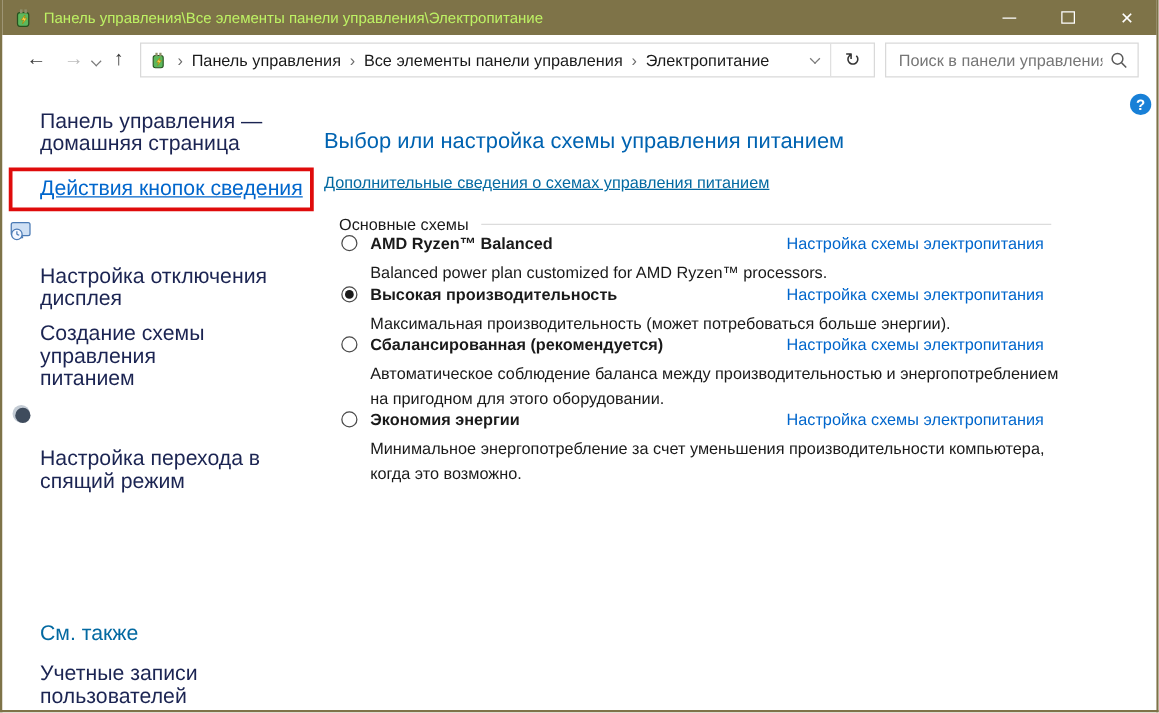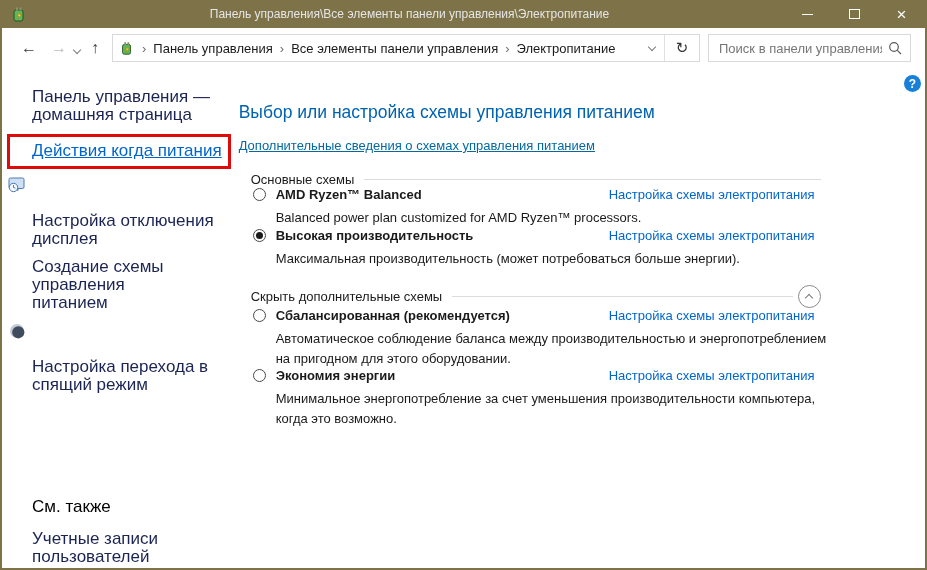--- a/index.html
+++ b/index.html
@@ -4,21 +4,21 @@
 <style>
   * { box-sizing: border-box; }
   html,body { margin:0; padding:0; width:927px; height:570px; overflow:hidden;
               font-family:"Liberation Sans", sans-serif; }
   .window { width:927px; height:570px; background:#fff; display:flex; flex-direction:column;
             border-left:2px solid #7e7348; border-right:2px solid #7e7348; border-bottom:2px solid #7e7348; }
 
   
   .titlebar { flex:0 0 28px; background:#7e7348; display:flex; align-items:center; padding-left:8px; }
   .app-icon { width:18px; height:18px; margin-right:7px; flex:0 0 18px; }
-  .title-text { color:#e5e5e5; font-size:12px; flex:1; white-space:nowrap; overflow:hidden;text-align:center; }
+  .title-text { color:#bef264; font-size:12px; flex:1; white-space:nowrap; overflow:hidden; }
   .win-controls { display:flex; height:28px; }
   .win-btn { width:47px; height:28px; display:flex; align-items:center; justify-content:center; cursor:pointer; }
   .min-glyph { width:11px; height:1px; background:#fff; display:block; }
   .max-glyph { width:11px; height:10px; border:1px solid #fff; display:block; }
   .close-glyph { color:#fff; font-size:17px; line-height:1; }
 
   
   .navbar { flex:0 0 40px; display:flex; align-items:center; background:#fff; padding:0 14px 0 12px; }
   .nav-btn { font-size:16px; color:#3b3b3b; padding:0 7px; cursor:pointer; }
   .nav-btn.disabled { color:#bcbcbc; cursor:default; }
@@ -43,21 +43,21 @@
 
   
   .body-area { flex:1; display:flex; background:#fff; }
 
   .sidebar { flex:0 0 223px; padding:20px 6px 0 30px; font-size:17px; color:#1b2452; position:relative; }
   .side-item { position:relative; line-height:18px; white-space:pre-line; margin-bottom:10px; cursor:pointer; }
   .side-icon { position:absolute; left:-24px; top:1px; width:18px; height:16px; }
   .red-box { border:3px solid #df0b0b; display:inline-block; padding:4px 6px 5px 22px; margin:0 0 7px -25px; }
   .red-box a { color:#0066cc; text-decoration:underline; cursor:pointer; white-space:nowrap; }
   .see-also { position:absolute; top:429px; left:30px; }
-  .see-also-title { color:#000000; margin-bottom:13px; }
+  .see-also-title { color:#0369a1; margin-bottom:13px; }
   .see-also-link { color:#1b2452; line-height:18px; white-space:pre-line; cursor:pointer; }
 
   .content { flex:1; padding:18px 12px 0 2px; position:relative; font-size:13px; color:#1a1a1a; }
   .help-icon { position:absolute; top:7px; right:4px; width:17px; height:17px; border-radius:50%;
                background:#1880d7; color:#fff; font-size:12px; font-weight:bold;
                display:flex; align-items:center; justify-content:center; cursor:pointer; }
   .page-title { font-size:17.5px; font-weight:400; color:#0063b1; margin:16px 0 13px; }
   .intro { line-height:19px; white-space:pre-line; max-width:680px; }
   .intro-link { display:inline-block; color:#0369a1; text-decoration:underline; line-height:19px; cursor:pointer; }
 
@@ -139,21 +139,21 @@
     </div>
   </div>
 
   <div class="body-area">
 
     <div class="sidebar">
       <div class="side-item">Панель управления —
 домашняя страница</div>
 
       <div class="red-box">
-        <a>Действия когда питания</a>
+        <a>Действия кнопок сведения</a>
       </div>
 
       <div class="side-item">
         <svg class="side-icon" viewBox="0 0 18 16">
           <rect x="1" y="1" width="15" height="10.5" rx="1.5" fill="#cfe0f4" stroke="#4a7ab5" stroke-width="1"></rect>
           <rect x="6.5" y="12" width="4" height="1.6" fill="#4a7ab5"></rect>
           <circle cx="5.5" cy="10.5" r="4.2" fill="#f5f8ff" stroke="#4a7ab5" stroke-width="1"></circle>
           <line x1="5.5" y1="10.5" x2="5.5" y2="8" stroke="#4a7ab5" stroke-width="1"></line>
           <line x1="5.5" y1="10.5" x2="7.4" y2="11.2" stroke="#4a7ab5" stroke-width="1"></line>
         </svg>
@@ -198,27 +198,20 @@
         <div class="plan-desc">Balanced power plan customized for AMD Ryzen™ processors.</div>
       </div>
 
       <div class="plan-row">
         <span class="radio checked"></span>
         <span class="plan-name">Высокая производительность</span>
         <a class="plan-link">Настройка схемы электропитания</a>
         <div class="plan-desc">Максимальная производительность (может потребоваться больше энергии).</div>
       </div>
 
-      <div class="section-hdr">
-        <span class="section-label">Скрыть дополнительные схемы</span>
-        <span class="rule"></span>
-        <span class="collapse-btn">
-            <span class="chev up"></span>
-          </span>
-      </div>
 
       <div class="plan-row">
         <span class="radio"></span>
         <span class="plan-name">Сбалансированная (рекомендуется)</span>
         <a class="plan-link">Настройка схемы электропитания</a>
         <div class="plan-desc">Автоматическое соблюдение баланса между производительностью и энергопотреблением
 на пригодном для этого оборудовании.</div>
       </div>
 
       <div class="plan-row">

